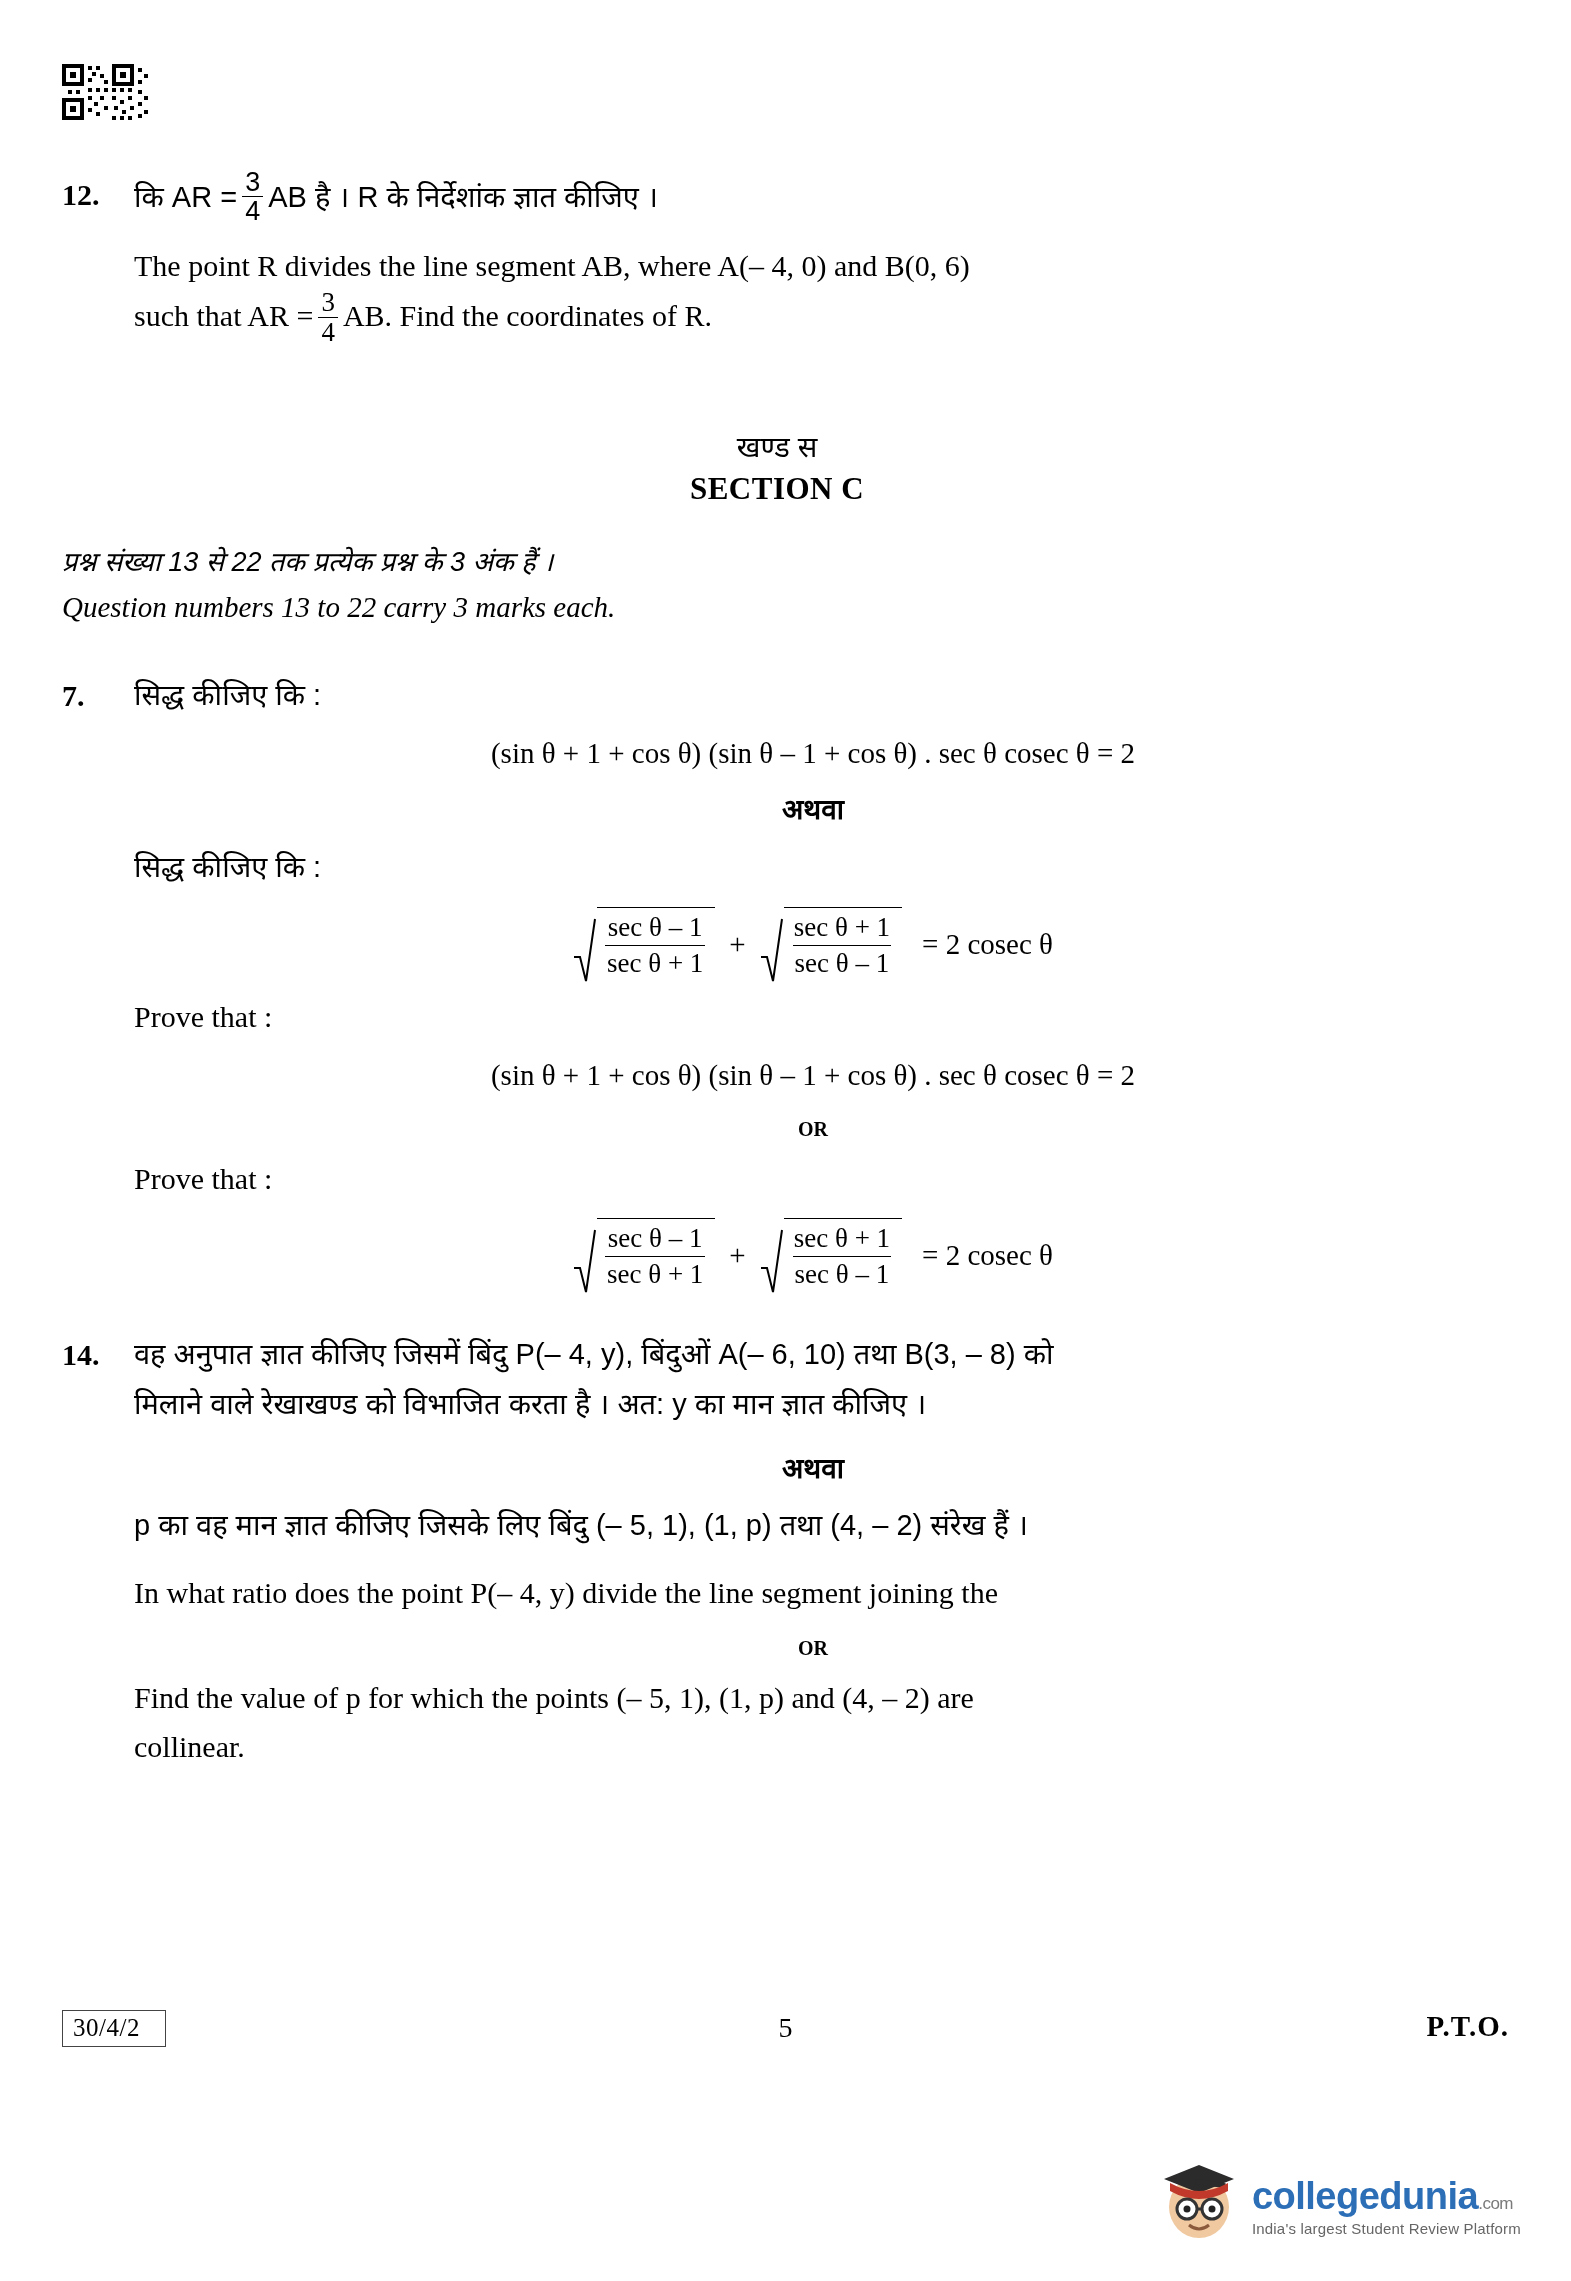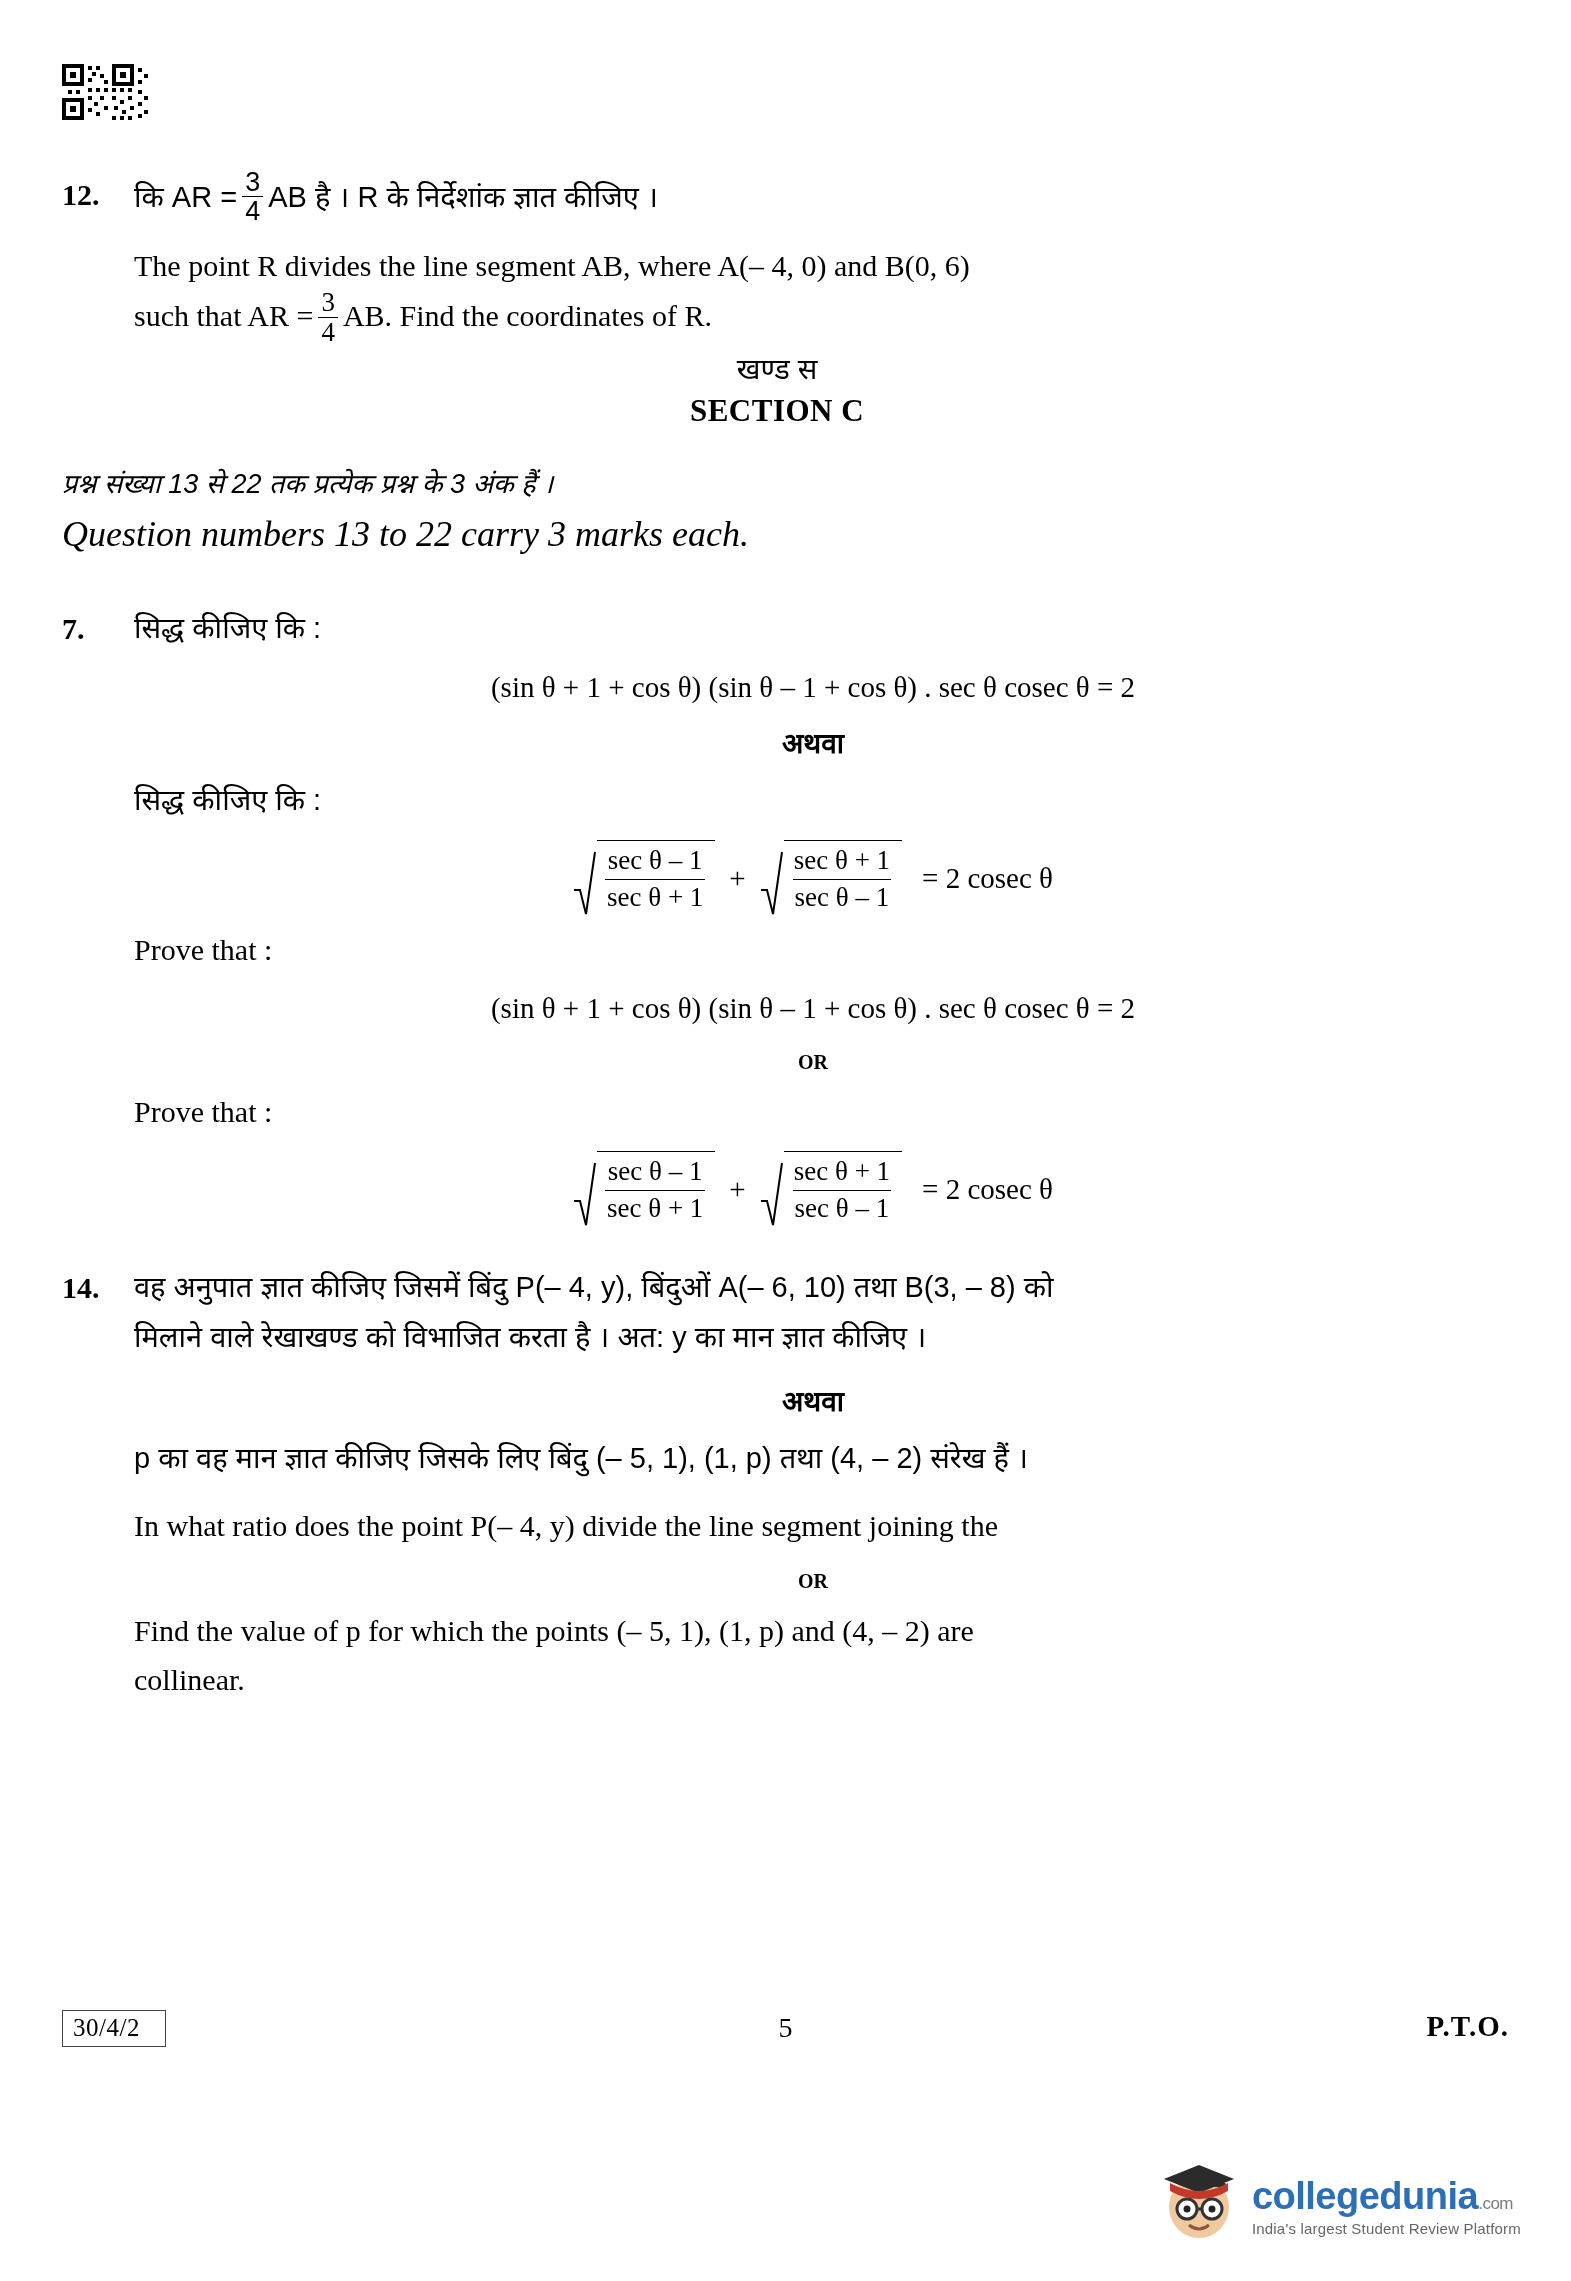--- a/index.html
+++ b/index.html
@@ -63,20 +63,21 @@
     align-items:center;
     vertical-align:middle;
     margin:0 5px;
     position:relative;
     top:-2px;
   }
   .frac .num{ font-size:27px; line-height:1.05; padding:0 3px;}
   .frac .den{ font-size:27px; line-height:1.05; padding:0 3px; border-top:1.5px solid #000;}
 
   .sectionhead{
+    margin-top:78px;
     text-align:center;
   }
   .sectionhead .h1{
     font-family:"Liberation Sans", sans-serif;
     font-size:29px;
     margin-bottom:6px;
   }
   .sectionhead .h2{
     font-family:"Liberation Serif", serif;
     font-weight:bold;
@@ -88,21 +89,21 @@
   }
   .instr .l1{
     font-family:"Liberation Sans", sans-serif;
     font-style:italic;
     font-size:27px;
     line-height:1.6;
   }
   .instr .l2{
     font-family:"Liberation Serif", serif;
     font-style:italic;
-    font-size:36px;
+    font-size:29px;
     line-height:1.6;
   }
 
   .math{
     font-family:"Liberation Serif", serif;
     font-size:29px;
     text-align:center;
     margin:10px 0 4px 0;
   }
 

